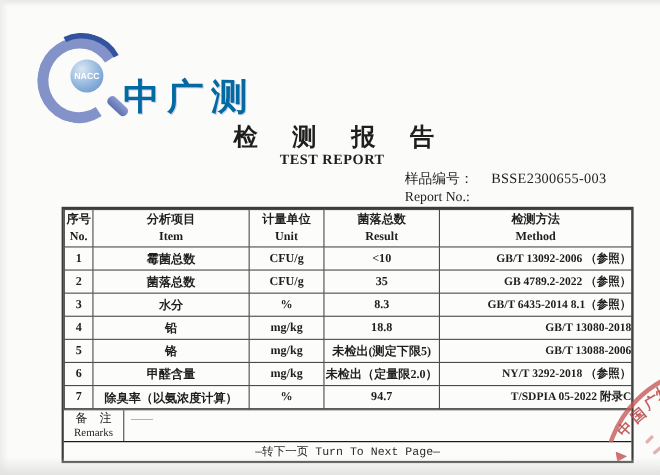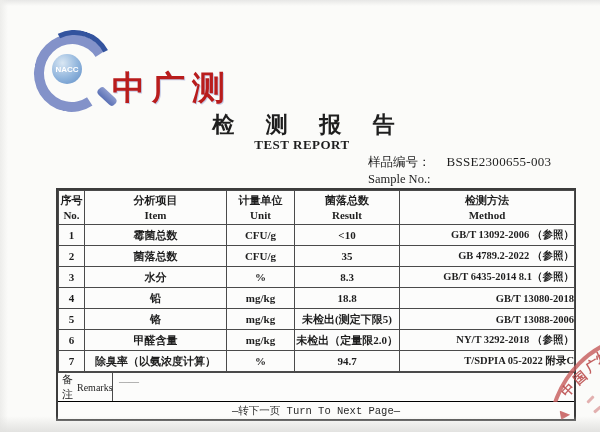--- a/index.html
+++ b/index.html
@@ -17,29 +17,29 @@
     background:linear-gradient(90deg,#ededeb,rgba(251,251,249,0));}
 
   
   .logo{position:absolute;left:30px;top:28px;width:270px;height:90px;}
   .ring-light{position:absolute;left:4px;top:6px;width:56px;height:58px;
     border-radius:50%;border:10px solid #8392c9;border-right-color:transparent;
     transform:rotate(12deg);}
   .ring-dark{position:absolute;left:8px;top:2px;width:64px;height:62px;
     border-radius:50%;border:5px solid transparent;border-top-color:#33539e;
     transform:rotate(18deg);}
-  .ball{position:absolute;left:22px;top:26px;width:30px;height:30px;border-radius:50%;
+  .ball{position:absolute;left:34px;top:26px;width:30px;height:30px;border-radius:50%;
     background:radial-gradient(circle at 35% 30%,#d9e7f3,#8fb4dc 55%,#5f8cc5);
     display:flex;align-items:center;justify-content:center;}
   .ball span{color:#fff;font-size:8px;font-weight:bold;letter-spacing:0;
     font-family:"Liberation Sans",sans-serif;}
   .handle{position:absolute;left:66px;top:64px;width:22px;height:9px;border-radius:4px;
     background:linear-gradient(#8d9bce,#5a70b5);transform:rotate(43deg);}
   .brand{position:absolute;left:82px;top:38px;font-size:33px;font-weight:bold;
-    letter-spacing:7px;color:#b91c1c;
+    letter-spacing:7px;color:#0369a1;
     font-family:"Liberation Sans","DejaVu Sans",sans-serif;
     text-shadow:1px 1px 0 #c6cde8;}
 
   
   .title-cn{position:absolute;left:0;top:110px;width:620px;text-align:center;
     font-size:22px;font-weight:bold;letter-spacing:13px;}
   .title-en{position:absolute;left:0;top:137px;width:604px;text-align:center;
     font-size:13px;font-weight:bold;letter-spacing:0.5px;}
 
   
@@ -53,21 +53,21 @@
     border:2px solid #3c3c3c;background:rgba(255,255,255,0.3);}
   table{border-collapse:collapse;table-layout:fixed;width:100%;}
   col.c1{width:26px;}col.c2{width:142px;}col.c3{width:68px;}col.c4{width:105px;}col.c5{width:175px;}
   th,td{border:1px solid #4a4a4a;text-align:center;vertical-align:middle;
     padding:0;font-weight:bold;overflow:hidden;}
   thead th{height:33px;font-size:11px;line-height:15px;}
   tbody td{height:20px;font-size:11px;}
   td.method{font-size:10.5px;text-align:right;}
   .remarks-row{display:flex;border-top:1px solid #4a4a4a;height:28px;}
   .remarks-label{width:54px;border-right:1px solid #4a4a4a;
-    display:flex;flex-direction:row;align-items:center;justify-content:space-between;}
+    display:flex;flex-direction:column;align-items:center;justify-content:flex-start;}
   .remarks-label .cn{font-size:11px;letter-spacing:4px;padding-left:4px;}
   .remarks-label .en{font-size:10px;font-family:Liberation Serif, serif;}
   .remarks-value{flex:1;font-size:10px;color:#777;padding:3px 0 0 6px;text-align:left;}
   .footer-row{border-top:1px solid #000000;height:17px;display:flex;
     align-items:center;justify-content:center;
     font-family:"Liberation Mono","DejaVu Sans Mono",monospace;font-size:10.5px;color:#2a2a2a;}
 
   
   .stamp-clip{position:absolute;left:548px;top:332px;width:52px;height:70px;overflow:hidden;}
   .stamp-arc{position:absolute;left:0;top:0;width:196px;height:196px;border-radius:50%;
@@ -102,21 +102,21 @@
 
 <div class="title-cn">检 测 报 告</div>
 <div class="title-en">TEST REPORT</div>
 
 <div class="no-block rpt">
 </div>
 <div class="no-block smp">
   <div>
     <span>样品编号：</span><span class="val">BSSE2300655-003</span>
   </div>
-  <div>Sample No.:</div>
+  <div>Report No.:</div>
 </div>
 
 <div class="tablewrap">
   <table>
     <colgroup>
         <col class="c1">
         <col class="c2">
         <col class="c3">
         <col class="c4">
         <col class="c5">

